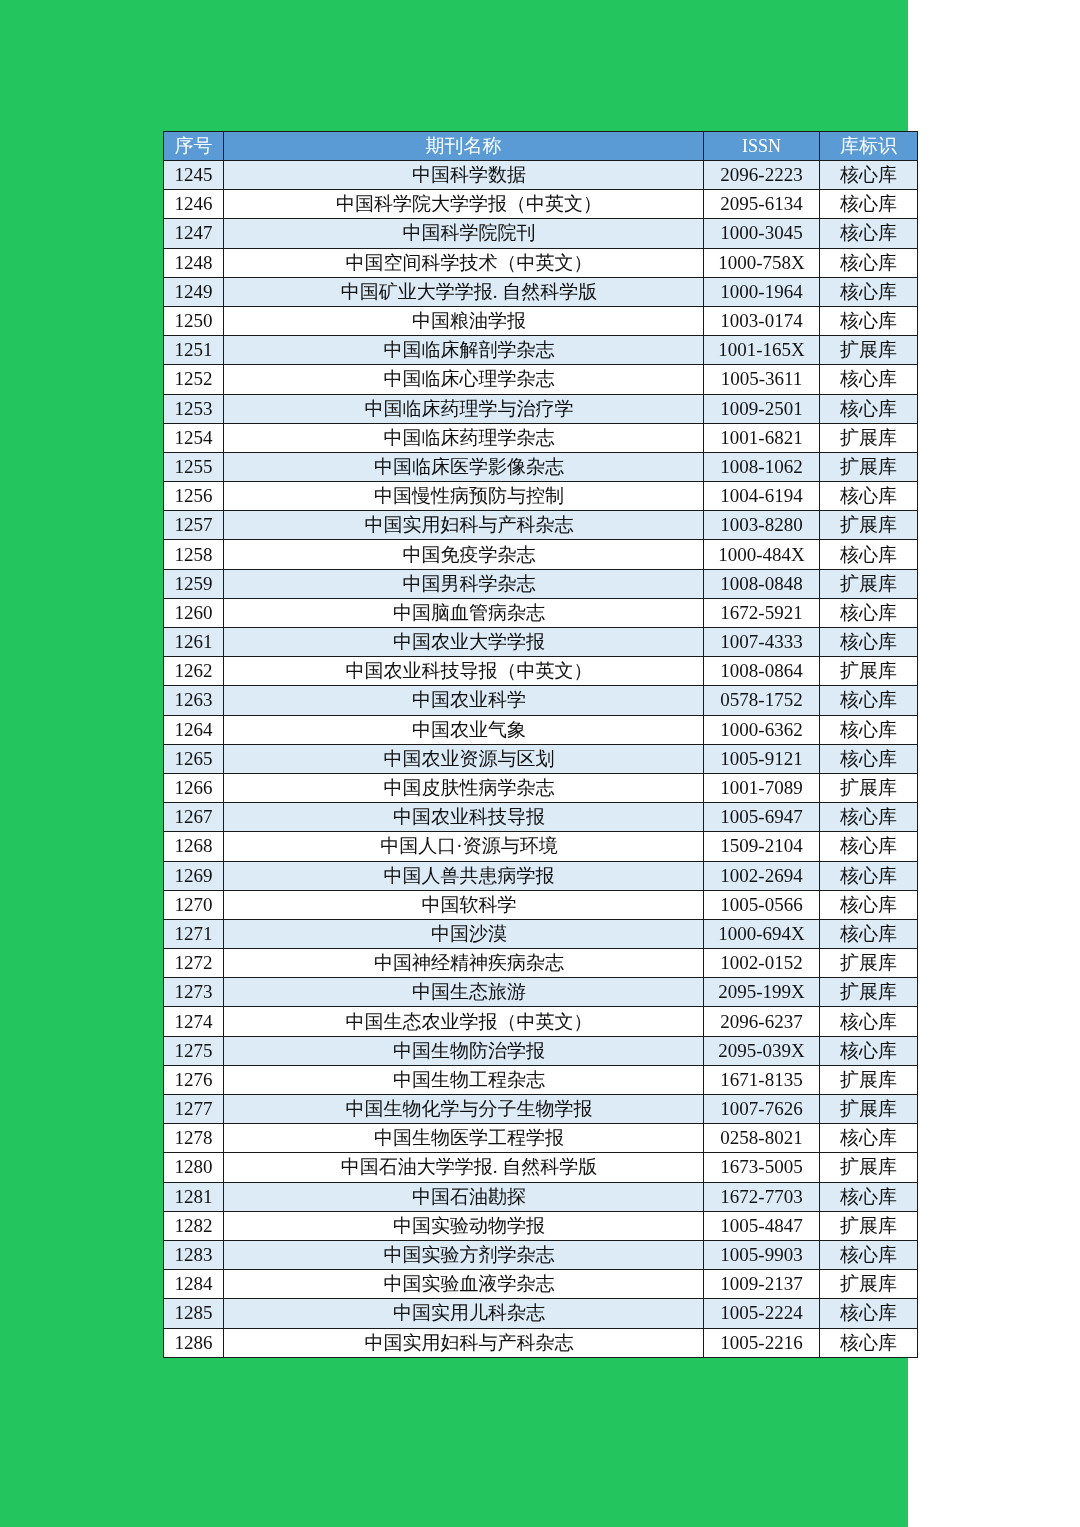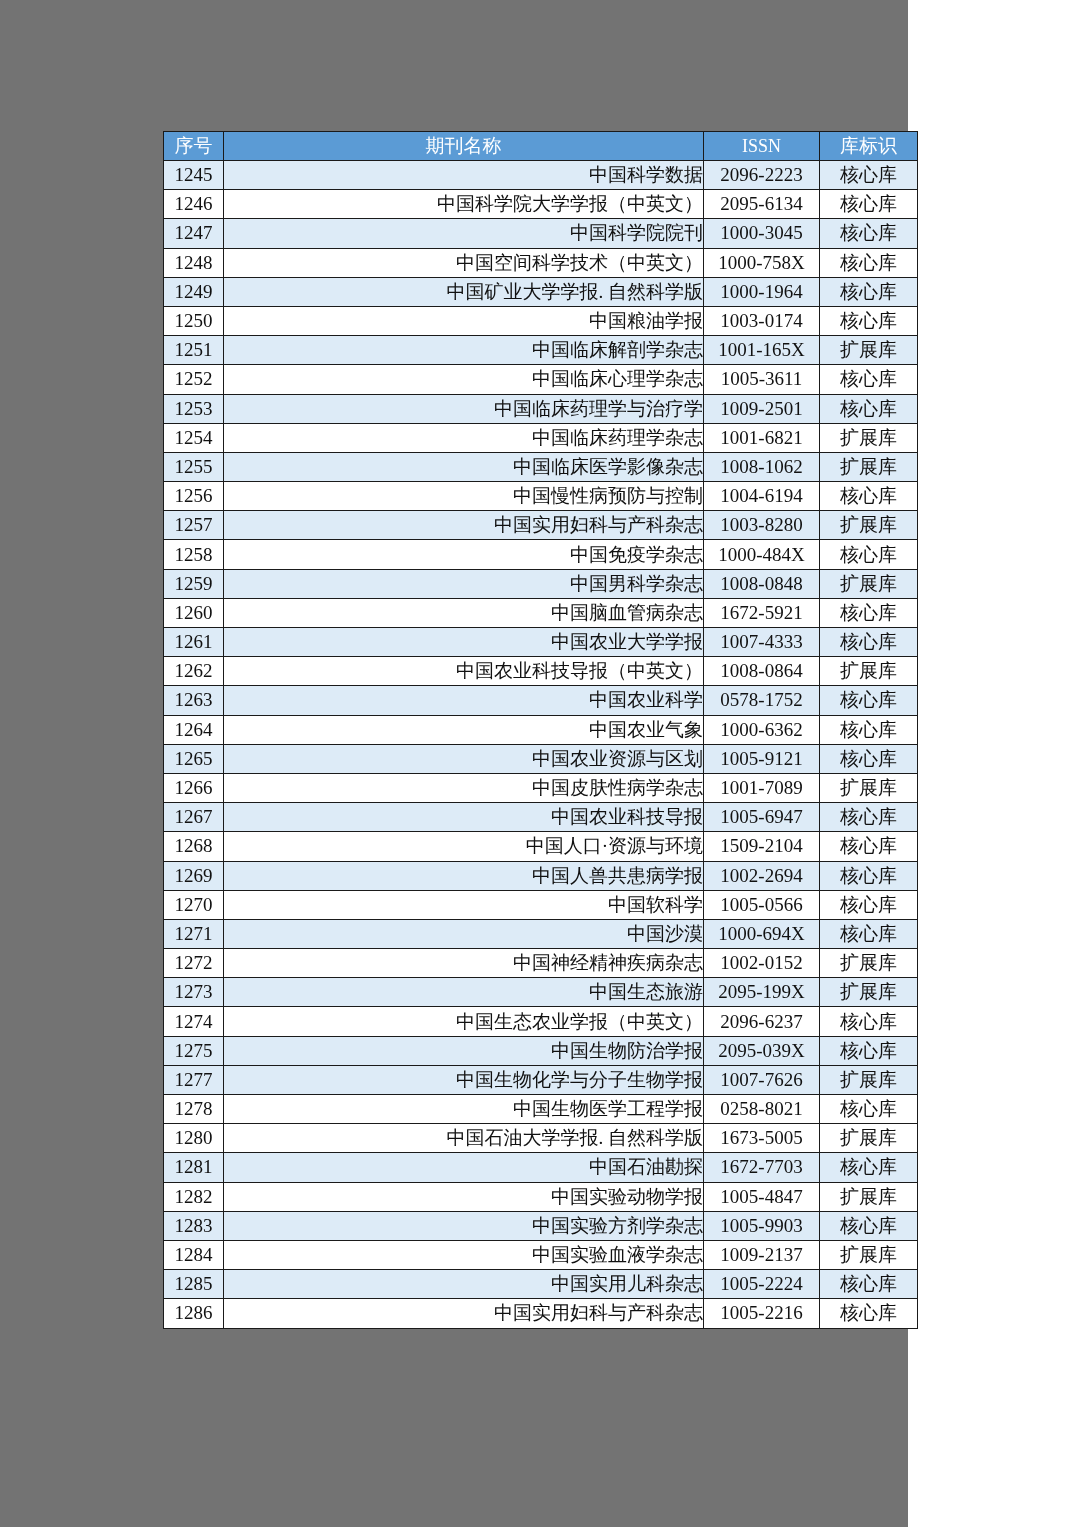--- a/index.html
+++ b/index.html
@@ -1,17 +1,17 @@
 <!DOCTYPE html>
 <html><head>
 <meta charset="utf-8">
 <style>
   html, body { margin: 0; padding: 0; background: #ffffff; }
   body { width: 1080px; height: 1527px; position: relative; overflow: hidden; }
-  .page { position: absolute; left: 0; top: 0; width: 908px; height: 1527px; background: #737373; }
+  .page { position: absolute; left: 0; top: 0; width: 908px; height: 1527px; background: #22c55e; }
   table.journals {
     position: absolute;
     left: 163px;
     top: 131px;
     width: 754px;
     border-collapse: collapse;
     table-layout: fixed;
     font-family: "Liberation Serif", "DejaVu Serif", serif;
     font-size: 19px;
     color: #111;
@@ -32,21 +32,21 @@
   }
   table.journals th.issn { font-weight: normal; font-size: 18px; margin-top: 29px; }
   table.journals td {
     height: 28.2px;
     padding: 0;
     border: 1px solid #1a1a1a;
     text-align: center;
     white-space: nowrap;
     line-height: 28px;
   }
-  table.journals td.name { text-align: right; padding-left: 11px; }
+  table.journals td.name { text-align: center; padding-left: 11px; }
   table.journals tr.odd td { background: #ddebf7; }
   table.journals tr.even td { background: #ffffff; }
 </style>
 </head>
 <body>
 
 <div class="page">
   <table class="journals">
     <colgroup>
       <col class="c-no">
@@ -242,20 +242,26 @@
           <td class="name">中国生态农业学报（中英文）</td>
           <td>2096-6237</td>
           <td>核心库</td>
         </tr>
         <tr class="odd">
           <td>1275</td>
           <td class="name">中国生物防治学报</td>
           <td>2095-039X</td>
           <td>核心库</td>
         </tr>
+        <tr class="even">
+          <td>1276</td>
+          <td class="name">中国生物工程杂志</td>
+          <td>1671-8135</td>
+          <td>扩展库</td>
+        </tr>
         <tr class="odd">
           <td>1277</td>
           <td class="name">中国生物化学与分子生物学报</td>
           <td>1007-7626</td>
           <td>扩展库</td>
         </tr>
         <tr class="even">
           <td>1278</td>
           <td class="name">中国生物医学工程学报</td>
           <td>0258-8021</td>

